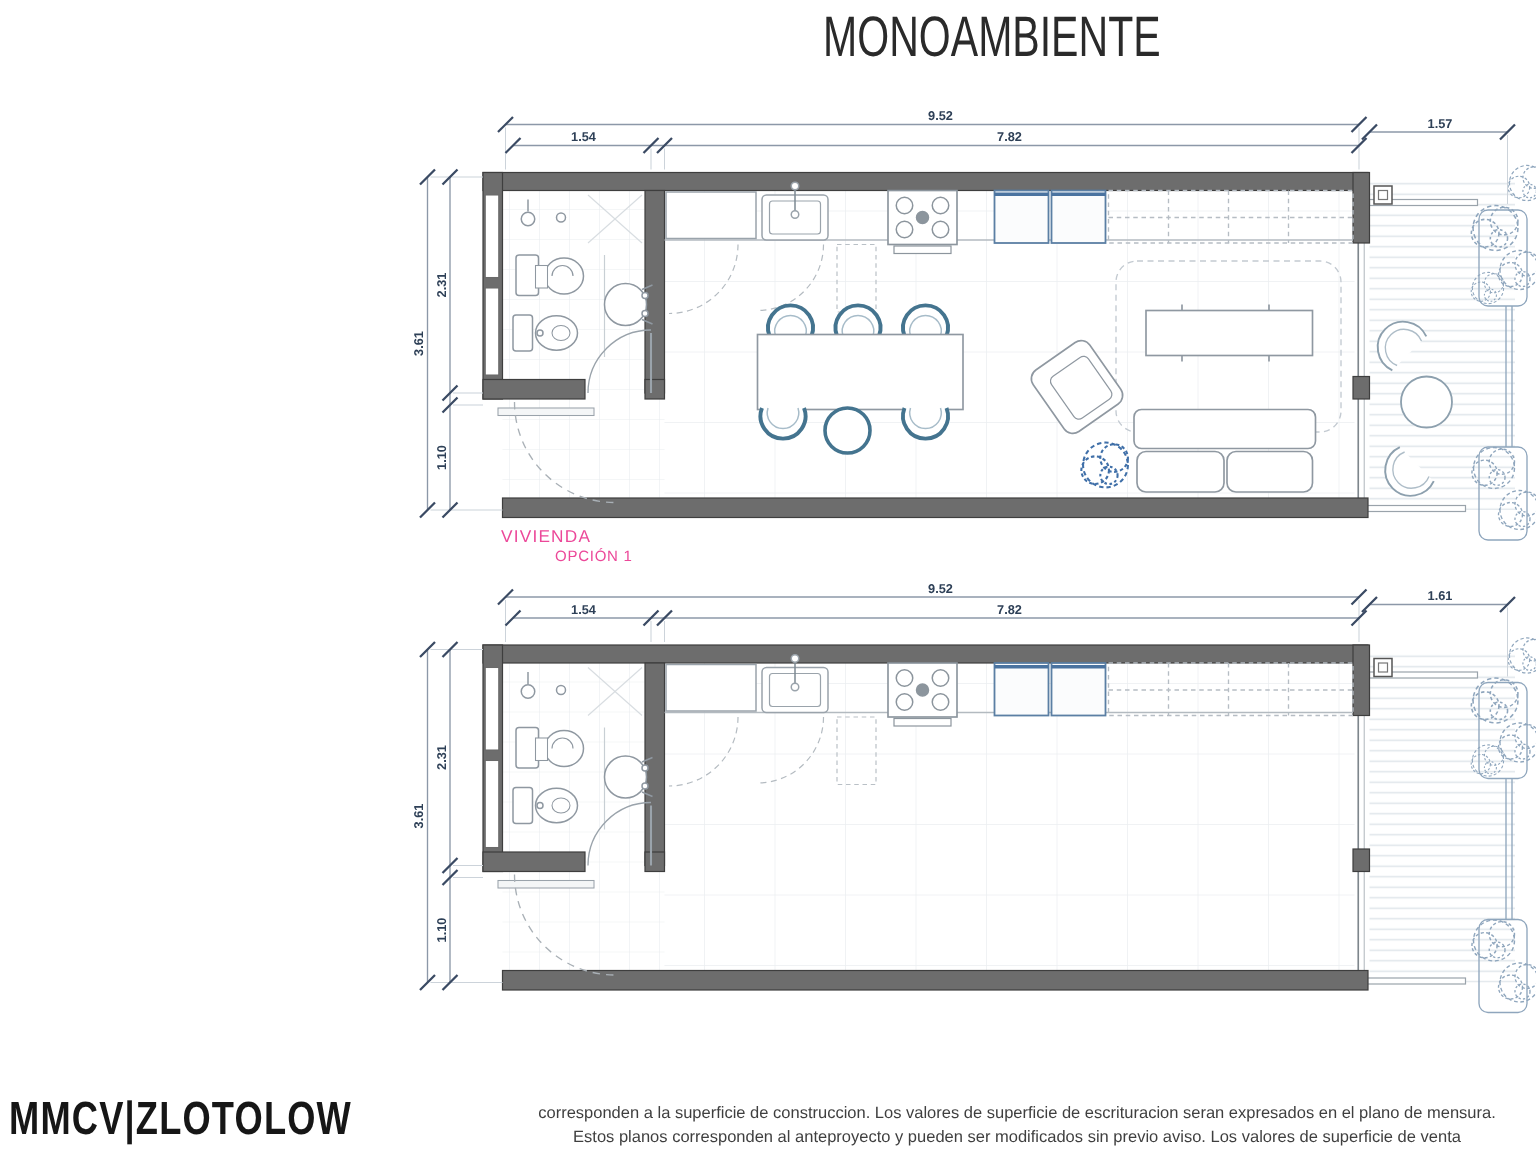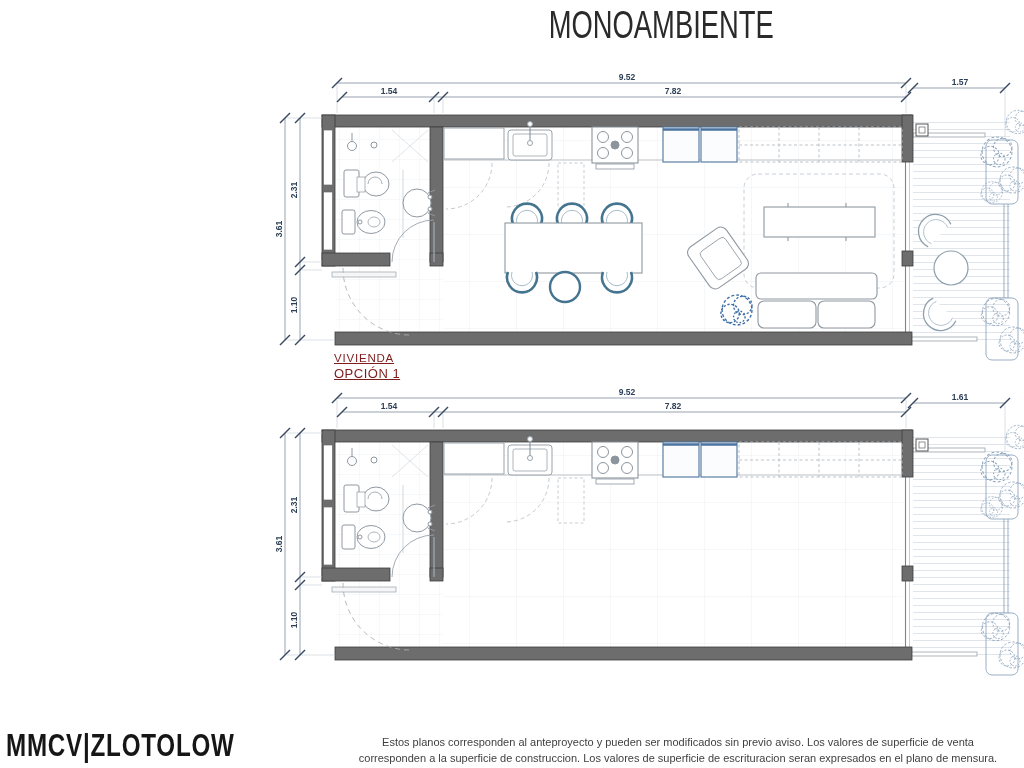--- a/index.html
+++ b/index.html
@@ -1,23 +1,23 @@
 <!DOCTYPE html>
 <html><head>
 <meta charset="utf-8">
 <style>
   html,body{margin:0;padding:0;background:#fff;}
   #page{position:relative;width:1024px;height:768px;background:#fff;overflow:hidden;
         font-family:"Liberation Sans",sans-serif;}
   .title-wrap{position:absolute;left:505px;top:4px;width:310px;text-align:center;}
   .title-wrap span{display:inline-block;font-size:38px;font-weight:500;color:#2a2a2a;
         letter-spacing:0px;transform:scaleX(.72);transform-origin:center;white-space:nowrap;}
-  .plan-label{position:absolute;color:#7f1d1d;text-decoration:underline;}
+  .plan-label{position:absolute;color:#ec4899;}
   .plan-name{font-size:11.5px;letter-spacing:.8px;font-weight:500;}
-  .plan-option{font-size:13px;letter-spacing:.5px;margin-top:2px;}
+  .plan-option{font-size:10px;letter-spacing:.5px;margin-top:2px;margin-left:36px;}
   .logo-wrap{position:absolute;left:6px;top:728px;text-align:right;}
   .logo-wrap span{display:inline-block;font-size:31px;font-weight:600;color:#161616;
         letter-spacing:1px;transform:scaleX(.78);transform-origin:left;white-space:nowrap;}
   .disclaimer{position:absolute;left:333px;top:735px;width:690px;text-align:center;
         font-size:11px;line-height:15.5px;color:#3f3f3f;}
   svg{position:absolute;left:0;top:0;}
   svg text{font-family:"Liberation Sans",sans-serif;font-size:8.5px;font-weight:600;fill:#2e4057;}
 </style>
 </head>
 <body>
@@ -310,17 +310,17 @@
 
   <div class="plan-label" style="left:334px;top:352px;">
     <div class="plan-name">VIVIENDA</div>
     <div class="plan-option">OPCIÓN 1</div>
   </div>
 
   <div class="logo-wrap">
     <span>MMCV|ZLOTOLOW</span>
   </div>
   <div class="disclaimer">
+    <div>corresponden a la superficie de construccion. Los valores de superficie de escrituracion seran expresados en el plano de mensura.</div>
     <div>Estos planos corresponden al anteproyecto y pueden ser modificados sin previo aviso. Los valores de superficie de venta</div>
-    <div>corresponden a la superficie de construccion. Los valores de superficie de escrituracion seran expresados en el plano de mensura.</div>
   </div>
 
 </div>
 
 </body></html>

